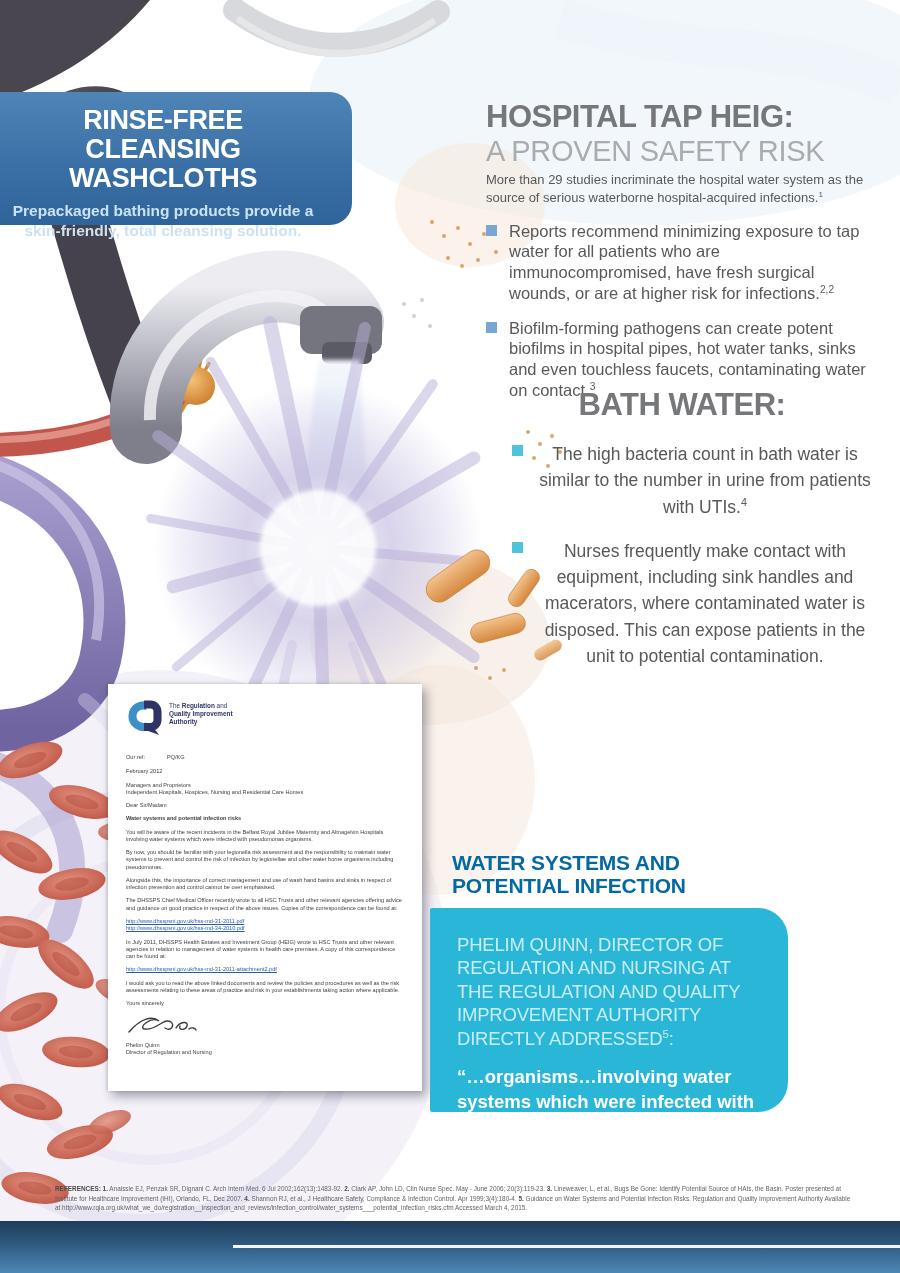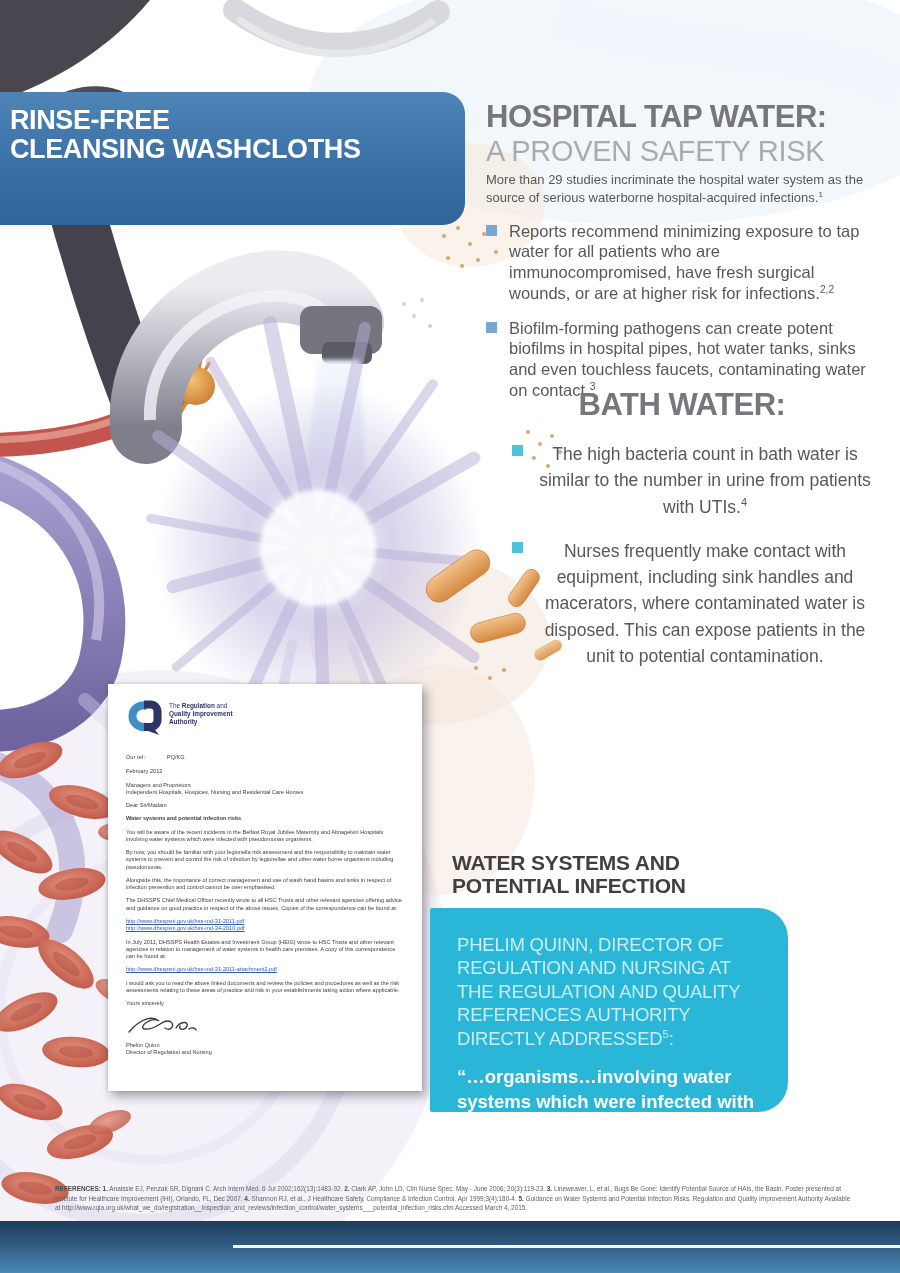--- a/index.html
+++ b/index.html
@@ -4,24 +4,24 @@
 <style>
   html,body{margin:0;padding:0;background:#fff;}
   .poster{
     position:relative;width:900px;height:1273px;overflow:hidden;background:#fff;
     font-family:"Liberation Sans","DejaVu Sans",sans-serif;
   }
   svg.bg{position:absolute;inset:0;pointer-events:none;}
 
   
   .header-box{
-    position:absolute;left:0;top:92px;width:465px;height:133px;
+    position:absolute;left:0;top:92px;width:352px;height:133px;
     background:linear-gradient(180deg,#4E84B6 0%,#3A70A5 55%,#2F649A 100%);
     border-radius:0 22px 22px 0;
-    box-sizing:border-box;padding:14px 36px 0 10px;text-align:left;
+    box-sizing:border-box;padding:14px 36px 0 10px;text-align:center;
   }
   .hb-title{font-size:27px;font-weight:bold;color:#fff;line-height:1.07;letter-spacing:-0.4px;white-space:pre-line;}
   .hb-sub{margin-top:8px;font-size:15.5px;font-weight:bold;color:#CBE2F2;line-height:1.3;white-space:pre-line;}
 
   
   .sec{position:absolute;left:486px;width:392px;}
   .sec-tap{top:101px;}
   .sec-bath{top:389px;text-align:center;}
   .h-bold{font-size:31px;font-weight:bold;color:#76777B;letter-spacing:-0.5px;line-height:1.0;}
   .h-light{font-size:29px;font-weight:normal;color:#A9ABAE;letter-spacing:-0.3px;line-height:1.05;margin-top:4px;}
@@ -47,21 +47,21 @@
   .letter p{margin:0 0 6px 0;}
   .ref-line{margin-bottom:7px;}
   .ref-line .ref-val{margin-left:22px;}
   .subject{font-weight:bold;}
   .letter a{color:#2A5CAA;text-decoration:underline;}
   .closing{margin-top:8px;}
   .signer{margin-top:2px;}
 
   
   .cyan-heading{
-    position:absolute;left:452px;top:851px;font-size:21px;font-weight:bold;color:#404040;
+    position:absolute;left:452px;top:851px;font-size:21px;font-weight:bold;color:#0369a1;
     line-height:1.1;white-space:pre-line;letter-spacing:-0.2px;
   }
   .quote-box{
     position:absolute;left:430px;top:908px;width:358px;height:204px;background:#29B6D7;
     border-radius:2px 30px 30px 2px;box-sizing:border-box;padding:25px 30px 0 27px;
   }
   .attr{font-size:18.5px;color:#C9EDF7;line-height:1.27;letter-spacing:-0.2px;}
   .quote{margin-top:15px;font-size:18.5px;font-weight:bold;color:#fff;line-height:1.35;}
 
   
@@ -291,24 +291,26 @@
       <circle cx="404" cy="304" r="2"></circle>
         <circle cx="414" cy="316" r="2"></circle>
         <circle cx="422" cy="300" r="2"></circle>
         <circle cx="430" cy="326" r="2"></circle>
     </g>
   </svg>
 
   <div class="header-box">
     <div class="hb-title">RINSE-FREE
 CLEANSING WASHCLOTHS</div>
+    <div class="hb-sub">Prepackaged bathing products provide a
+skin-friendly, total cleansing solution.</div>
   </div>
 
   <div class="sec sec-tap">
-    <div class="h-bold">HOSPITAL TAP WATER:</div>
+    <div class="h-bold">HOSPITAL TAP HEIG:</div>
     <div class="h-light">A PROVEN SAFETY RISK</div>
     <div class="intro"><span>More than 29 studies incriminate the hospital water system as the source of serious waterborne hospital-acquired infections.</span><sup>1</sup></div>
     <ul class="bullets">
       <li><span class="sq"></span><span>Reports recommend minimizing exposure to tap water for all patients who are immunocompromised, have fresh surgical wounds, or are at higher risk for infections.</span><sup>2,2</sup></li>
       <li><span class="sq"></span><span>Biofilm-forming pathogens can create potent biofilms in hospital pipes, hot water tanks, sinks and even touchless faucets, contaminating water on contact.</span><sup>3</sup></li>
     </ul>
   </div>
 
   <div class="sec sec-bath">
     <div class="h-bold">BATH WATER:</div>
@@ -347,21 +349,21 @@
     <p class="closing">Yours sincerely</p>
     <svg width="72" height="24" viewBox="0 0 72 24" aria-hidden="true">
       <path d="M3 19 C 14 6 26 2 33 8 C 25 3 11 15 19 16 C 30 18 38 4 45 9 C 49 12 45 19 39 15 M 50 15 C 54 8 63 8 61 13 C 59 18 52 17 54 13 M 63 16 C 66 14 69 15 70 17" fill="none" stroke="#3A3A3C" stroke-width="1.4" stroke-linecap="round"></path>
     </svg>
     <div class="signer"><span>Phelim Quinn</span><br><span>Director of Regulation and Nursing</span></div>
   </div>
 
   <div class="cyan-heading">WATER SYSTEMS AND
 POTENTIAL INFECTION</div>
   <div class="quote-box">
-    <div class="attr"><span>PHELIM QUINN, DIRECTOR OF REGULATION AND NURSING AT THE REGULATION AND QUALITY REFERENCES AUTHORITY DIRECTLY ADDRESSED</span><sup>5</sup><span>:</span></div>
+    <div class="attr"><span>PHELIM QUINN, DIRECTOR OF REGULATION AND NURSING AT THE REGULATION AND QUALITY IMPROVEMENT AUTHORITY DIRECTLY ADDRESSED</span><sup>5</sup><span>:</span></div>
     <div class="quote"><span>“…organisms…involving water systems which were infected with </span><i>pseudomonas</i><span> organisms.”</span></div>
   </div>
 
   <div class="references">
     <b>REFERENCES:</b>
     <span> <b>1.</b><span> Anaissie EJ, Penzak SR, Dignani C. Arch Intern Med. 6 Jul 2002;162(13):1483-92. </span></span><span><b>2.</b><span> Clark AP, John LD, Clin Nurse Spec. May - June 2006; 20(3):119-23. </span></span><span><b>3.</b><span> Lineweaver, L, et al., Bugs Be Gone: Identify Potential Source of HAIs, the Basin. Poster presented at Institute for Healthcare Improvement (IHI), Orlando, FL, Dec 2007. </span></span><span><b>4.</b><span> Shannon RJ, et al., J Healthcare Safety, Compliance &amp; Infection Control. Apr 1999;3(4):180-4. </span></span><span><b>5.</b><span> Guidance on Water Systems and Potential Infection Risks. Regulation and Quality Improvement Authority Available at http://www.rqia.org.uk/what_we_do/registration__inspection_and_reviews/infection_control/water_systems___potential_infection_risks.cfm Accessed March 4, 2015.</span></span>
   </div>
 
   <div class="footer-band">
     <div class="footer-line"></div>

